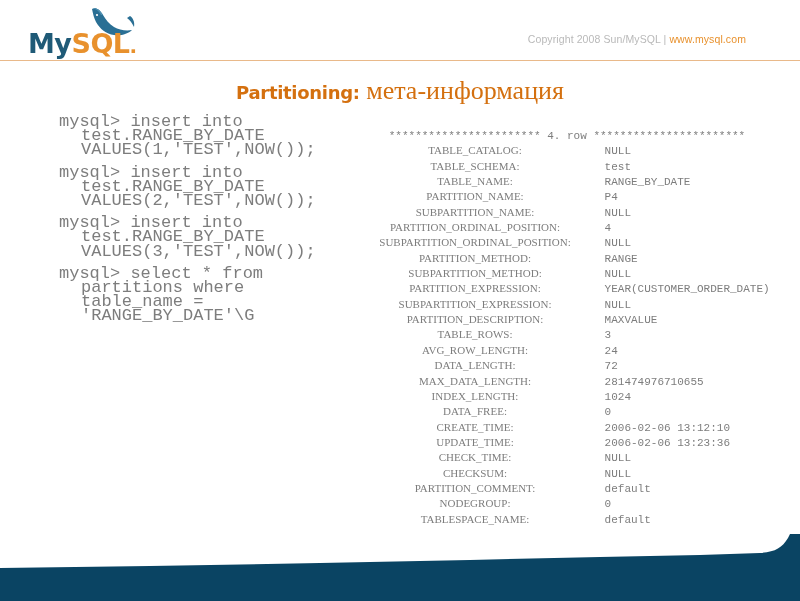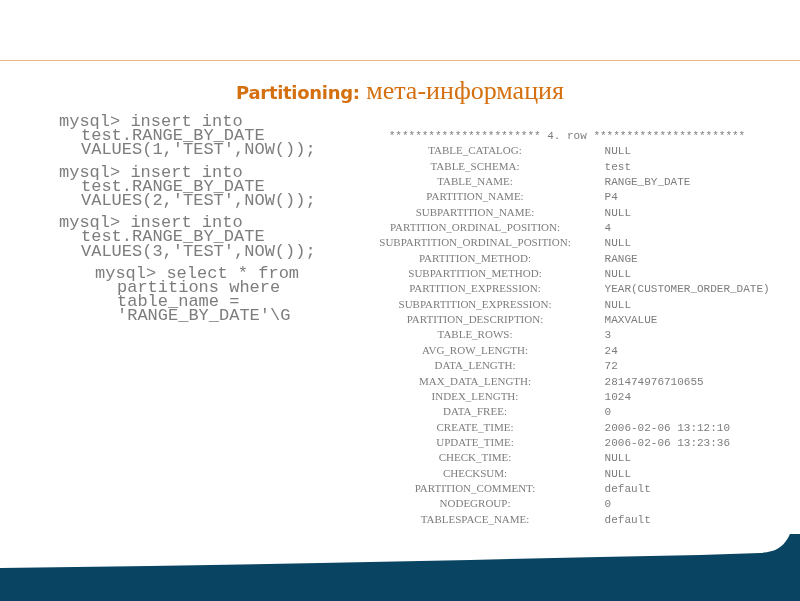--- a/index.html
+++ b/index.html
@@ -102,21 +102,21 @@
     left: 59px;
     top: 115px;
     width: 300px;
     font-family: "Liberation Mono", "DejaVu Sans Mono", monospace;
     font-size: 17px;
     line-height: 14.2px;
     color: #7d7d7d;
     white-space: pre;
   }
   #left-code .stmt { margin-bottom: 8px; }
-  #left-code .stmt:last-child { margin-bottom: 0; margin-left: 36px; }
+  #left-code .stmt:last-child { margin-bottom: 0; }
   #left-code .cont { padding-left: 22px; }
 
   #right-code {
     position: absolute;
     left: 352px;
     top: 129px;
     width: 430px;
     font-family: "Liberation Mono", "DejaVu Sans Mono", monospace;
     font-size: 11px;
     line-height: 14.35px;
@@ -142,21 +142,35 @@
     width: 800px;
     height: 75px;
   }
   #footer svg { display: block; }
 </style>
 </head>
 <body>
 
 <div id="header">
 
+  <div id="logo">
+    <span id="logo-dolphin">
+      <svg viewBox="0 0 52 32" width="52" height="32" xmlns="http://www.w3.org/2000/svg">
+        <path d="M6 3 C10 1 14 4 17 9 C20 14 23 18 28 21 C33 24 40 25 46 24
+                 C42 28 35 30 28 29 C20 28 14 23 10 16 C8 12 7 8 6 3 Z" fill="#2a6f94"></path>
+        <path d="M17 9 C14 4 10 1 6 3 C9 2 13 5 15 9 Z" fill="#4d8fb0"></path>
+        <path d="M44 10 C47 12 49 16 48 21 C46 17 44 14 41 12 Z" fill="#2a6f94"></path>
+        <path d="M11 17 C14 18 17 20 19 23 C16 22 13 20 11 17 Z" fill="#2a6f94"></path>
+        <circle cx="11" cy="9" r="1.1" fill="#ffffff"></circle>
+      </svg>
+    </span>
+    <span id="logo-wordmark"><span class="wm-my">My</span><span class="wm-sql">SQL</span><span class="wm-dot">.</span></span>
+  </div>
 
+  <div id="copyright"><span>Copyright 2008 Sun/MySQL | </span><span class="url">www.mysql.com</span></div>
 </div>
 <div id="header-rule"></div>
 
 <div id="slide-title"><span id="title-main">Partitioning:</span><span id="title-sub"> мета-информация</span></div>
 
 <div id="left-code"><div class="stmt"><div>mysql&gt; insert into</div><div class="cont">test.RANGE_BY_DATE</div><div class="cont">VALUES(1,'TEST',NOW());</div></div><div class="stmt"><div>mysql&gt; insert into</div><div class="cont">test.RANGE_BY_DATE</div><div class="cont">VALUES(2,'TEST',NOW());</div></div><div class="stmt"><div>mysql&gt; insert into</div><div class="cont">test.RANGE_BY_DATE</div><div class="cont">VALUES(3,'TEST',NOW());</div></div><div class="stmt"><div>mysql&gt; select * from</div><div class="cont">partitions where</div><div class="cont">table_name =</div><div class="cont">'RANGE_BY_DATE'\G</div></div></div>
 
 <div id="right-code"><div class="rowline">*********************** 4. row ***********************</div><div class="field"><span class="fname">TABLE_CATALOG:</span><span> NULL</span></div><div class="field"><span class="fname">TABLE_SCHEMA:</span><span> test</span></div><div class="field"><span class="fname">TABLE_NAME:</span><span> RANGE_BY_DATE</span></div><div class="field"><span class="fname">PARTITION_NAME:</span><span> P4</span></div><div class="field"><span class="fname">SUBPARTITION_NAME:</span><span> NULL</span></div><div class="field"><span class="fname">PARTITION_ORDINAL_POSITION:</span><span> 4</span></div><div class="field"><span class="fname">SUBPARTITION_ORDINAL_POSITION:</span><span> NULL</span></div><div class="field"><span class="fname">PARTITION_METHOD:</span><span> RANGE</span></div><div class="field"><span class="fname">SUBPARTITION_METHOD:</span><span> NULL</span></div><div class="field"><span class="fname">PARTITION_EXPRESSION:</span><span> YEAR(CUSTOMER_ORDER_DATE)</span></div><div class="field"><span class="fname">SUBPARTITION_EXPRESSION:</span><span> NULL</span></div><div class="field"><span class="fname">PARTITION_DESCRIPTION:</span><span> MAXVALUE</span></div><div class="field"><span class="fname">TABLE_ROWS:</span><span> 3</span></div><div class="field"><span class="fname">AVG_ROW_LENGTH:</span><span> 24</span></div><div class="field"><span class="fname">DATA_LENGTH:</span><span> 72</span></div><div class="field"><span class="fname">MAX_DATA_LENGTH:</span><span> 281474976710655</span></div><div class="field"><span class="fname">INDEX_LENGTH:</span><span> 1024</span></div><div class="field"><span class="fname">DATA_FREE:</span><span> 0</span></div><div class="field"><span class="fname">CREATE_TIME:</span><span> 2006-02-06 13:12:10</span></div><div class="field"><span class="fname">UPDATE_TIME:</span><span> 2006-02-06 13:23:36</span></div><div class="field"><span class="fname">CHECK_TIME:</span><span> NULL</span></div><div class="field"><span class="fname">CHECKSUM:</span><span> NULL</span></div><div class="field"><span class="fname">PARTITION_COMMENT:</span><span> default</span></div><div class="field"><span class="fname">NODEGROUP:</span><span> 0</span></div><div class="field"><span class="fname">TABLESPACE_NAME:</span><span> default</span></div></div>
 
 <div id="footer">

